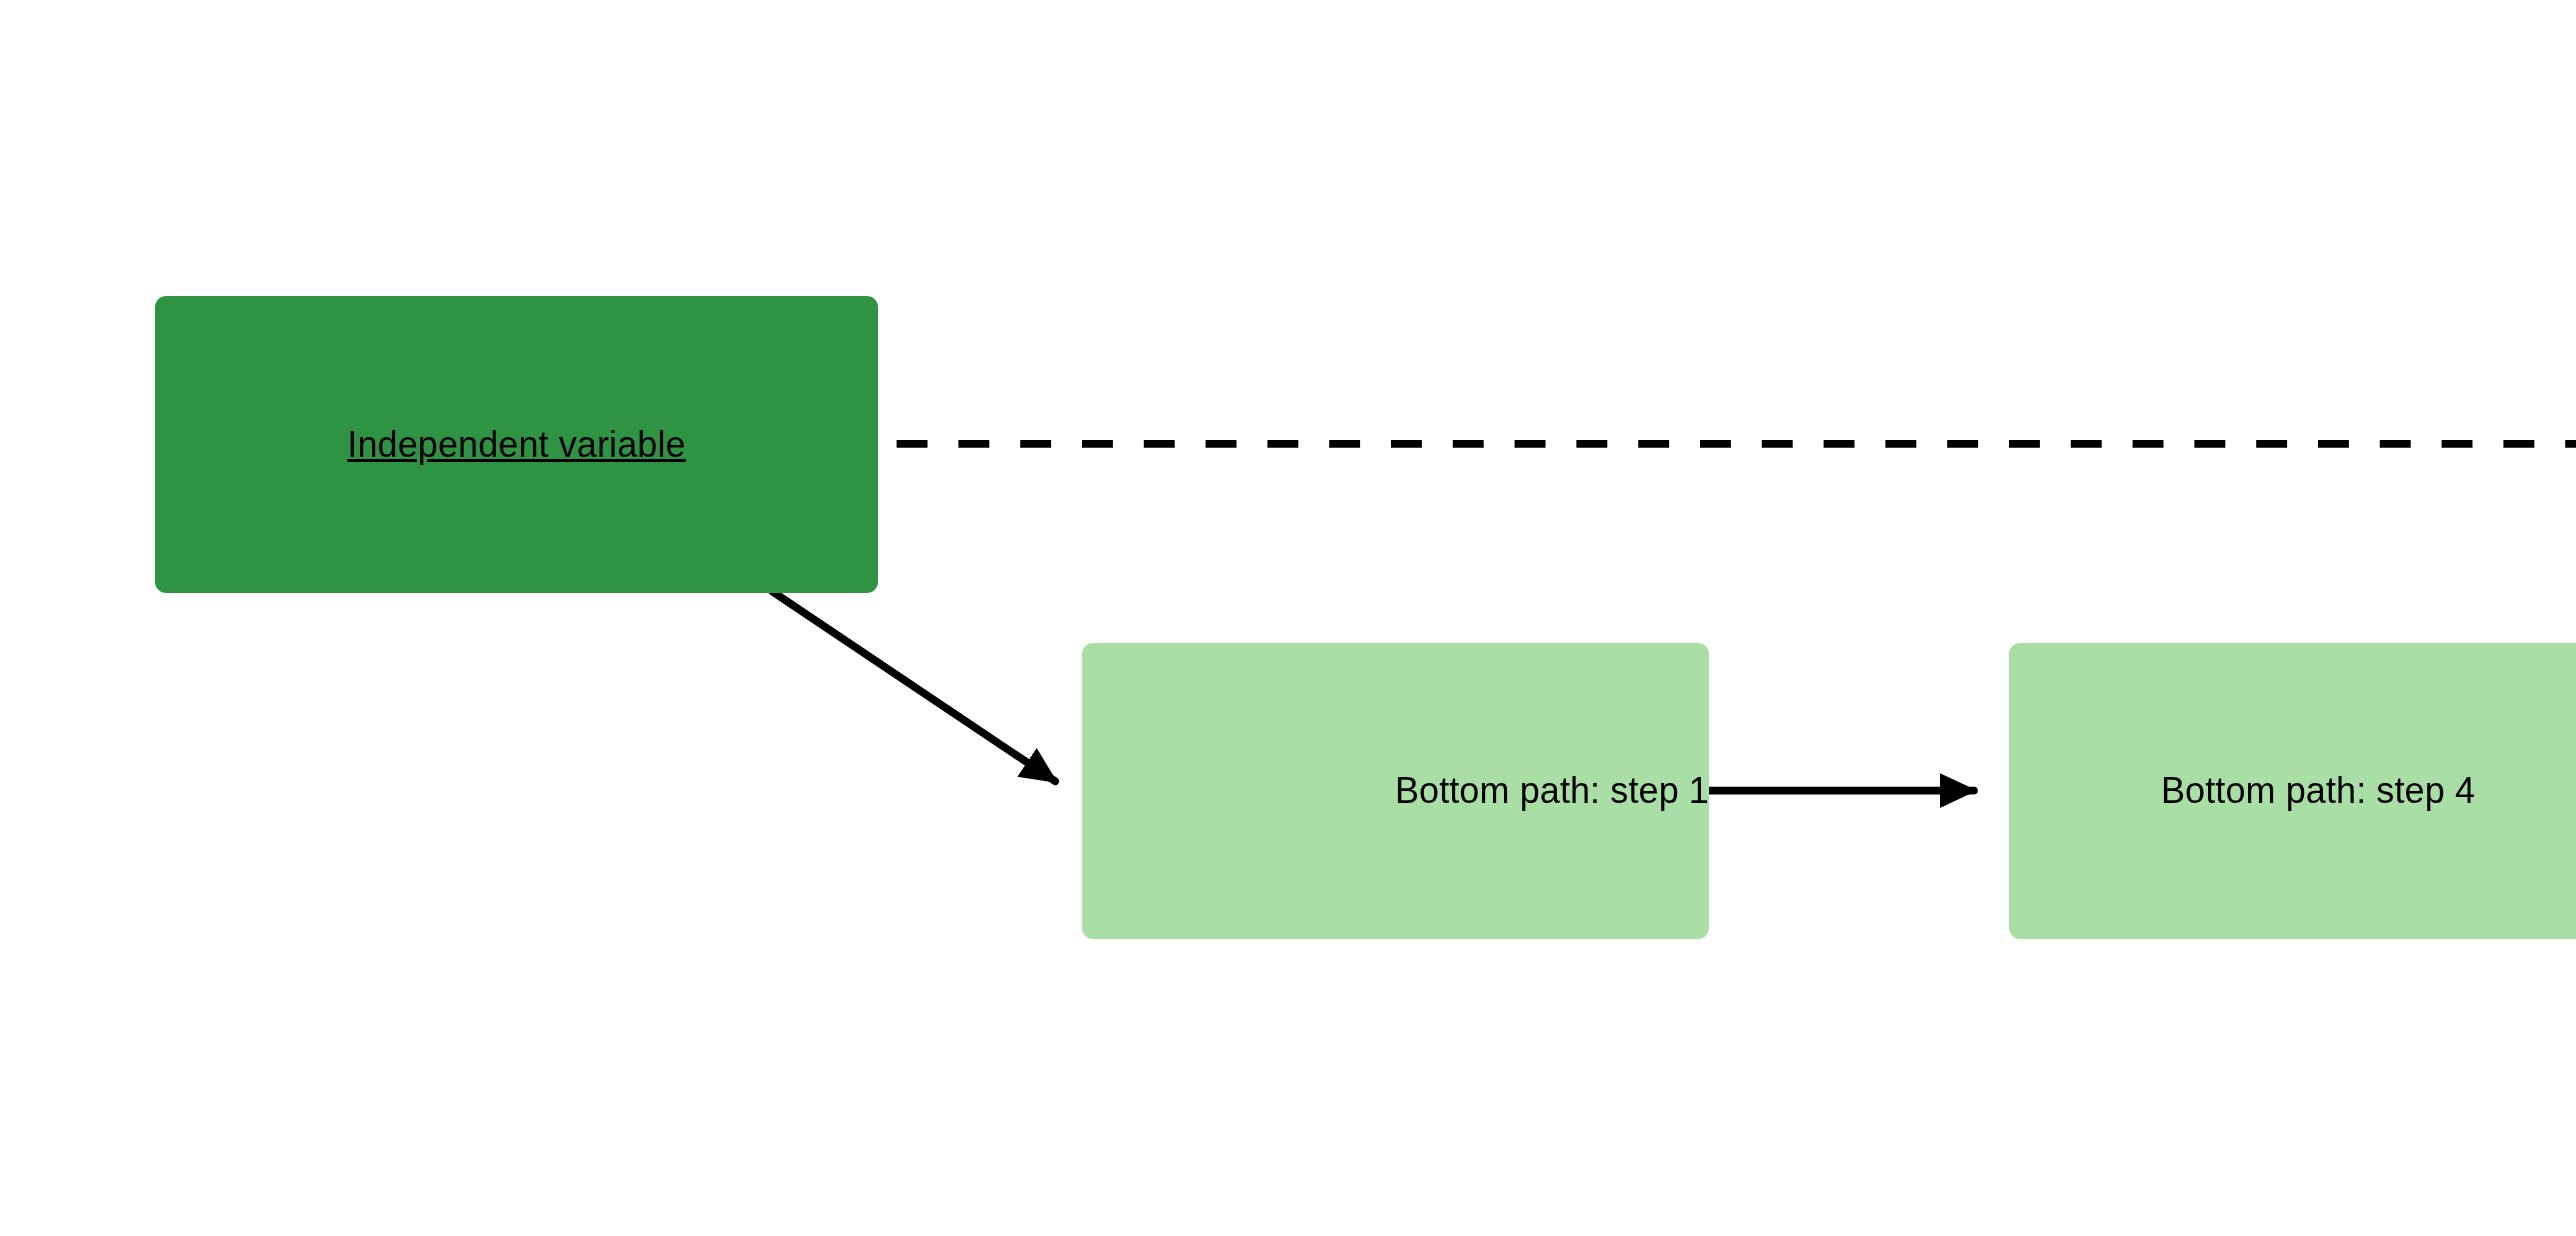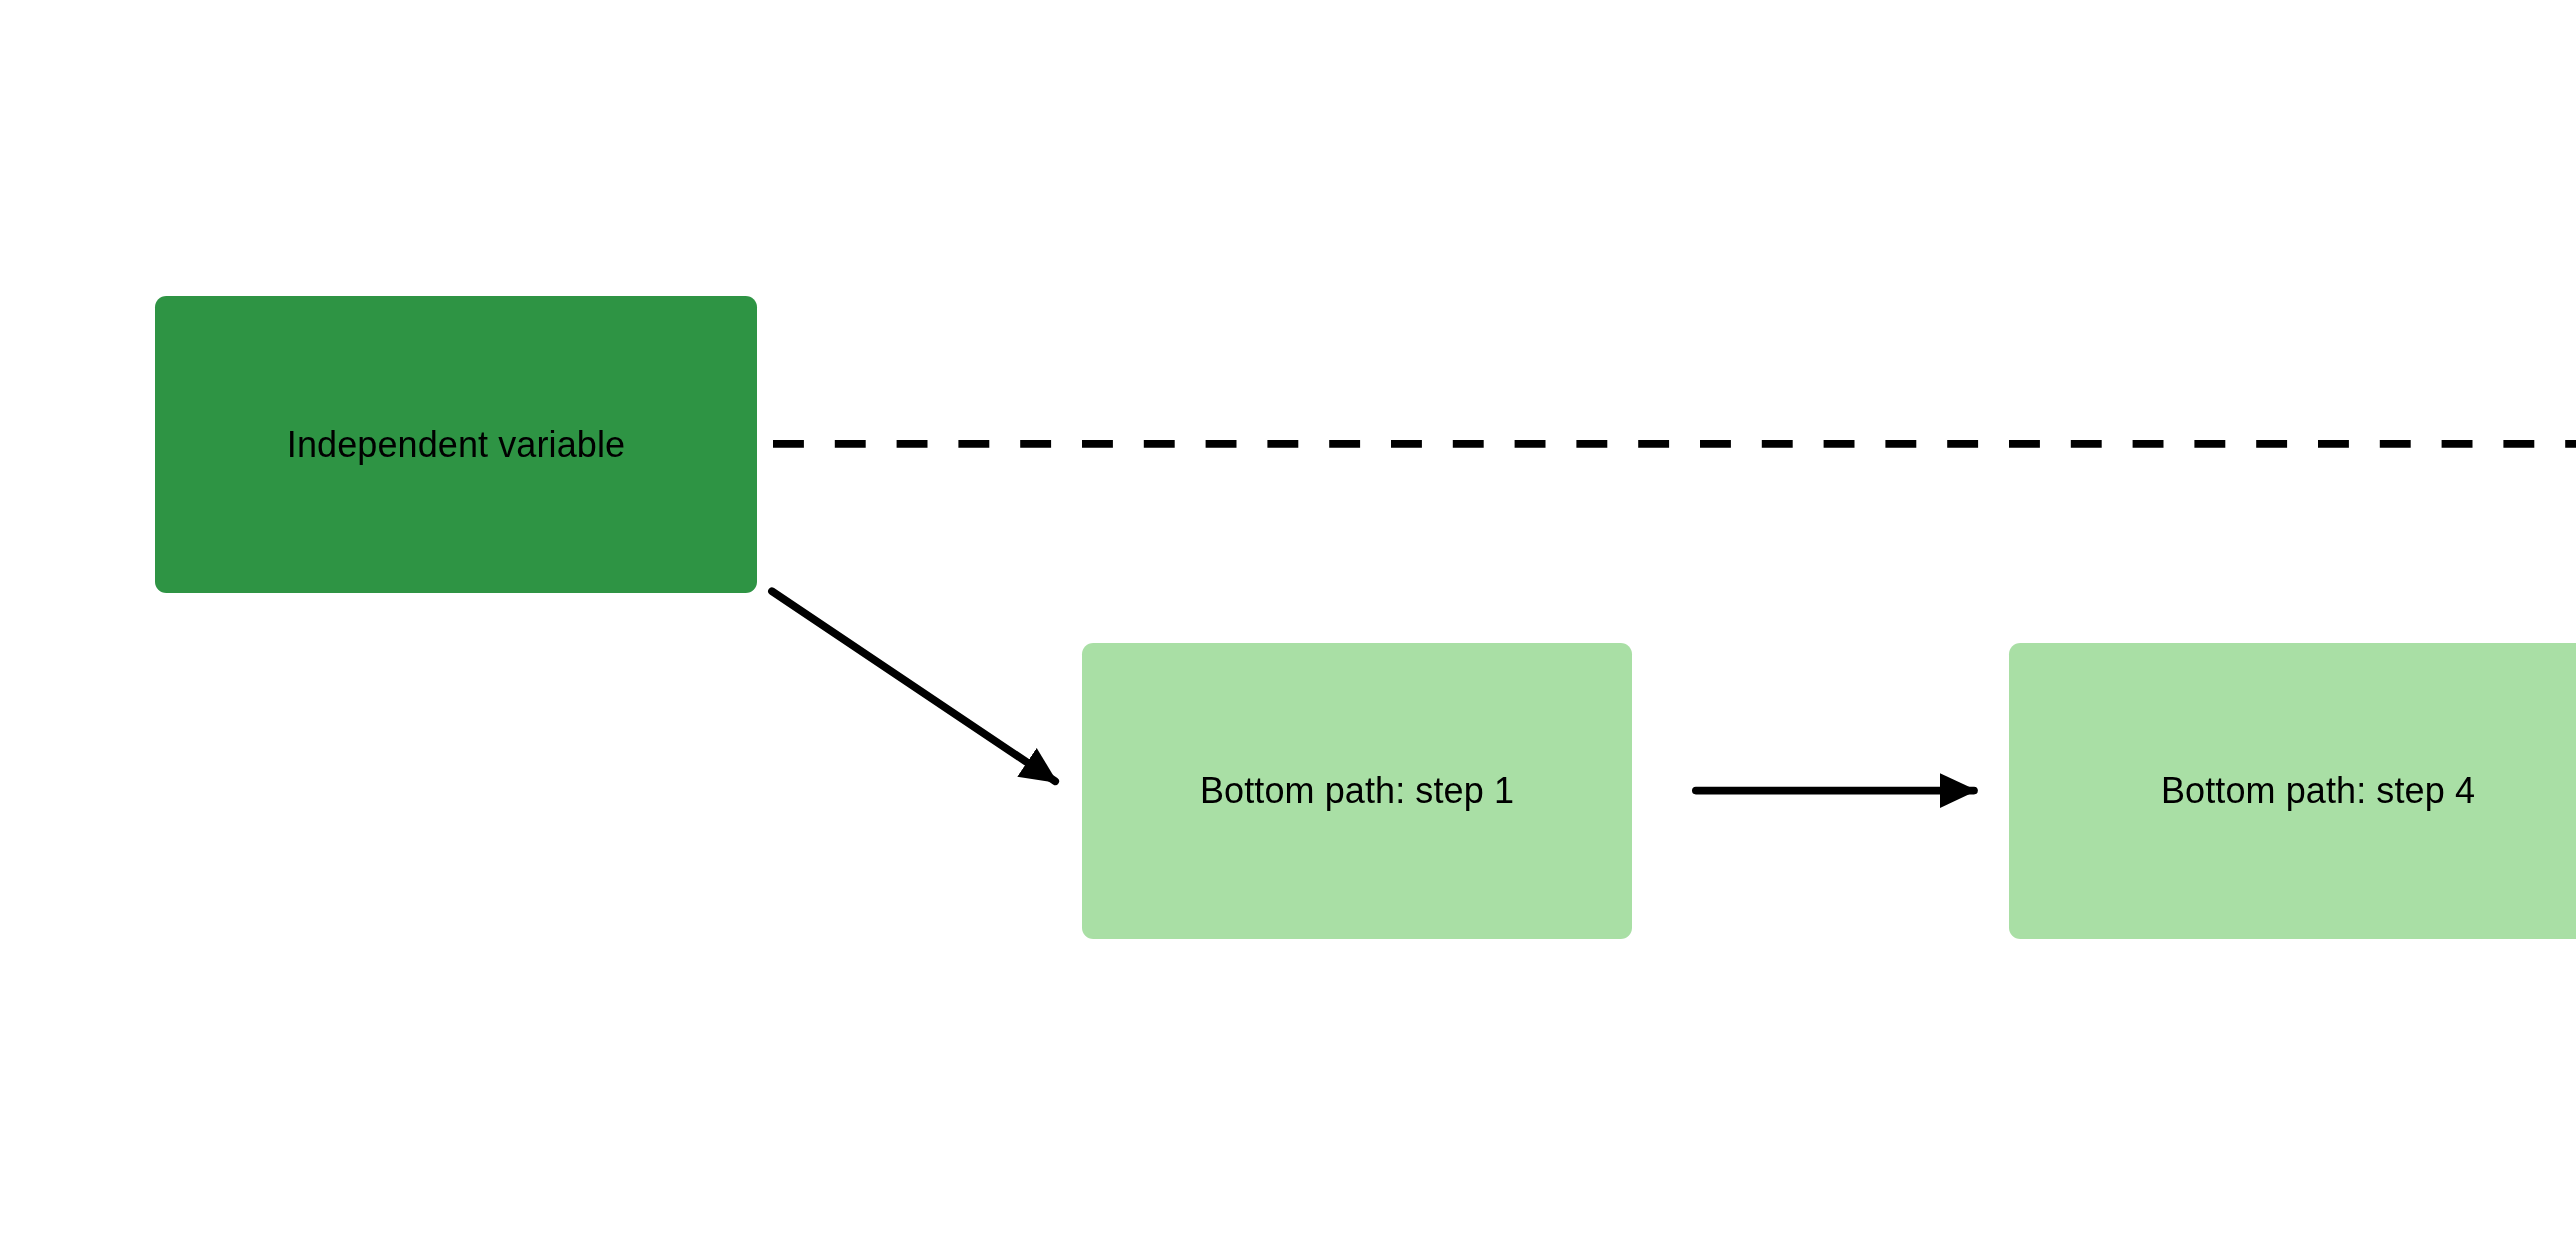--- a/index.html
+++ b/index.html
@@ -44,24 +44,24 @@
     user-select: none;
   }
   .node-primary {
     background: #2e9444;
   }
   .node-secondary {
     background: #a9dfa5;
   }
   
   #node-independent {
-    left: 155px;  top: 296px;  width: 602px; height: 297px;
+    left: 155px;  top: 296px;  width: 723px; height: 297px; text-decoration: underline;
   }
   #node-step1 {
-    left: 1082px; top: 643px; width: 550px; height: 296px;
+    left: 1082px; top: 643px; width: 627px; height: 296px; justify-content: flex-end;
   }
   #node-step2 {
     left: 2009px; top: 643px; width: 618px; height: 296px;
   }
   .node-label {
     display: block;
     pointer-events: none;
   }
 </style>
 </head>

